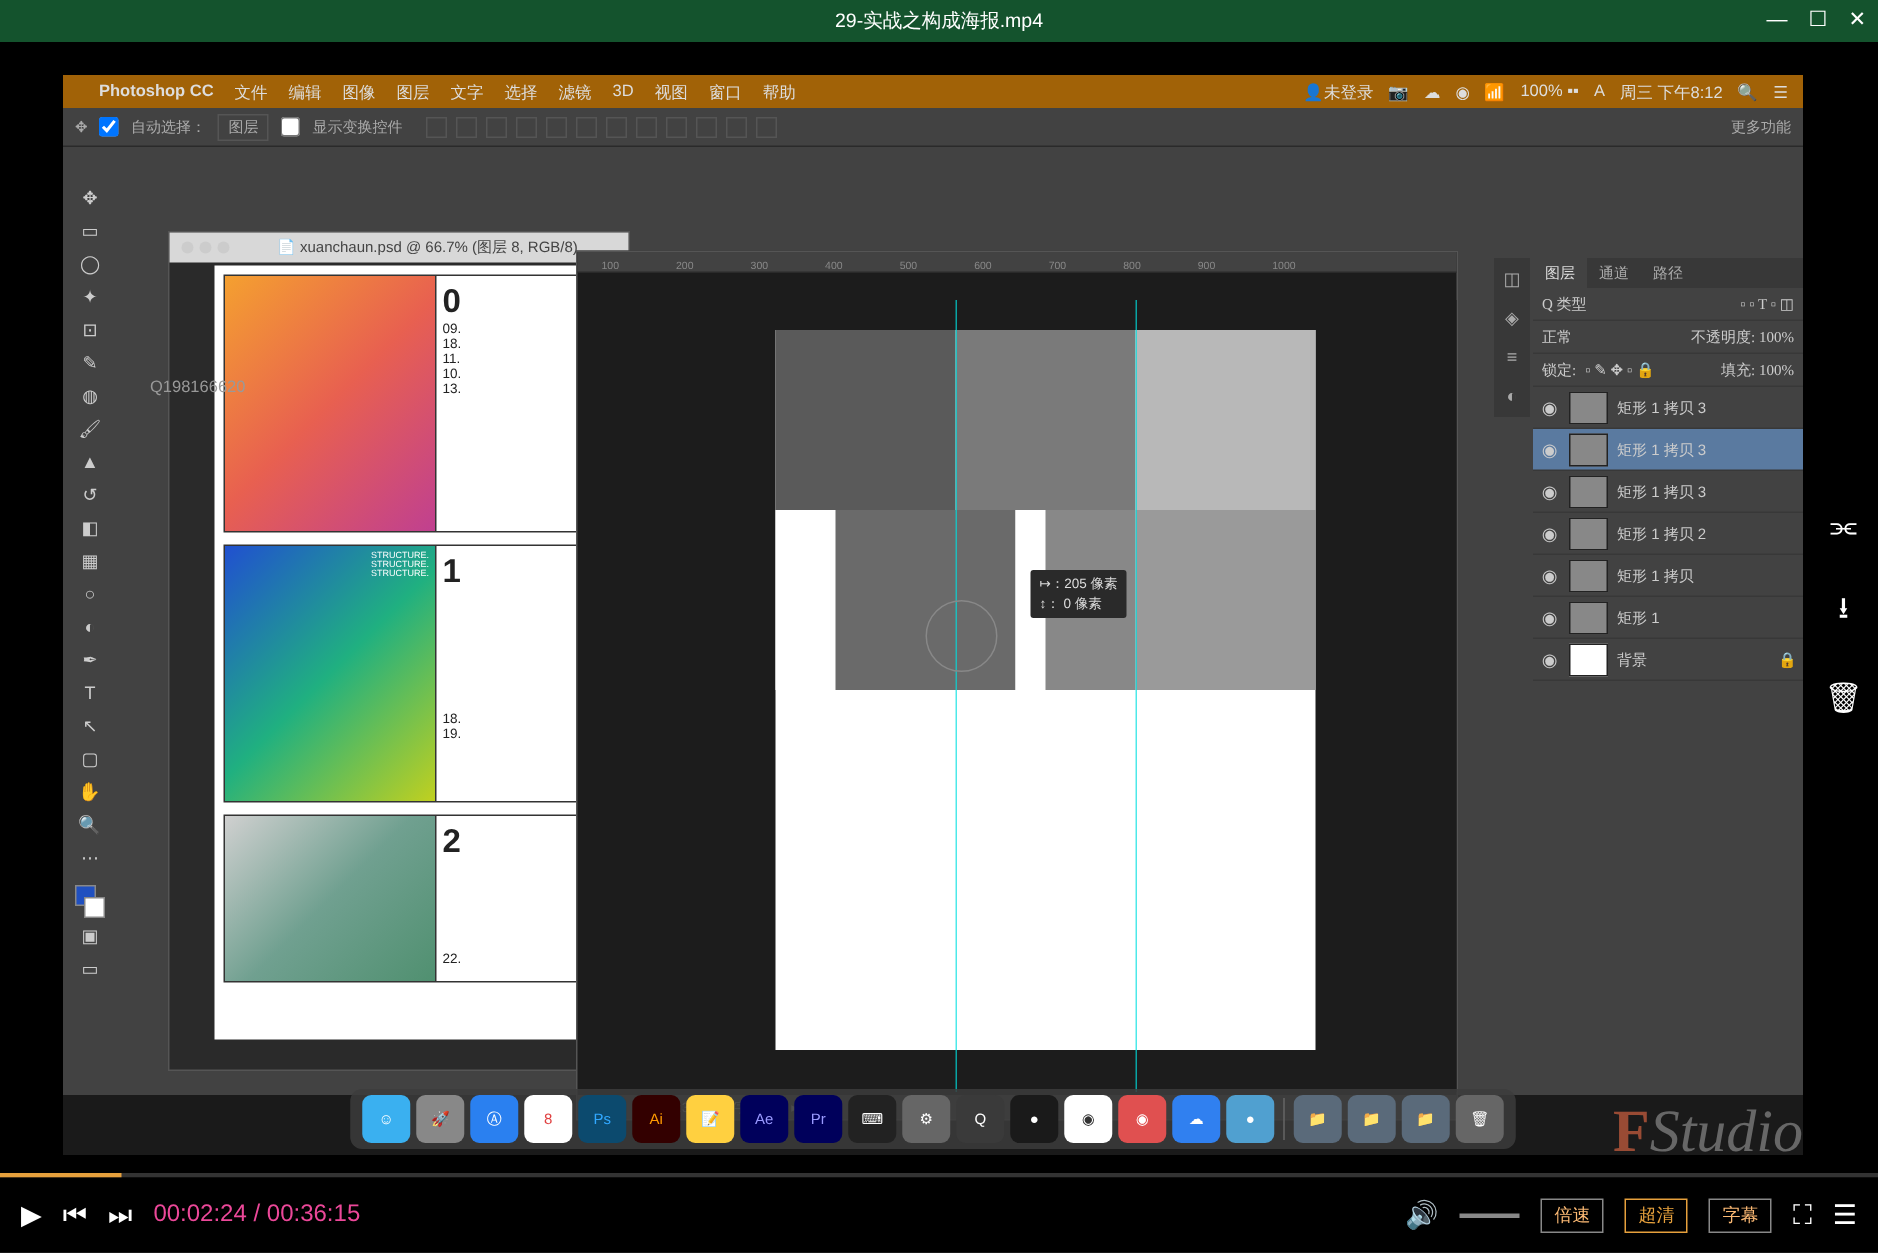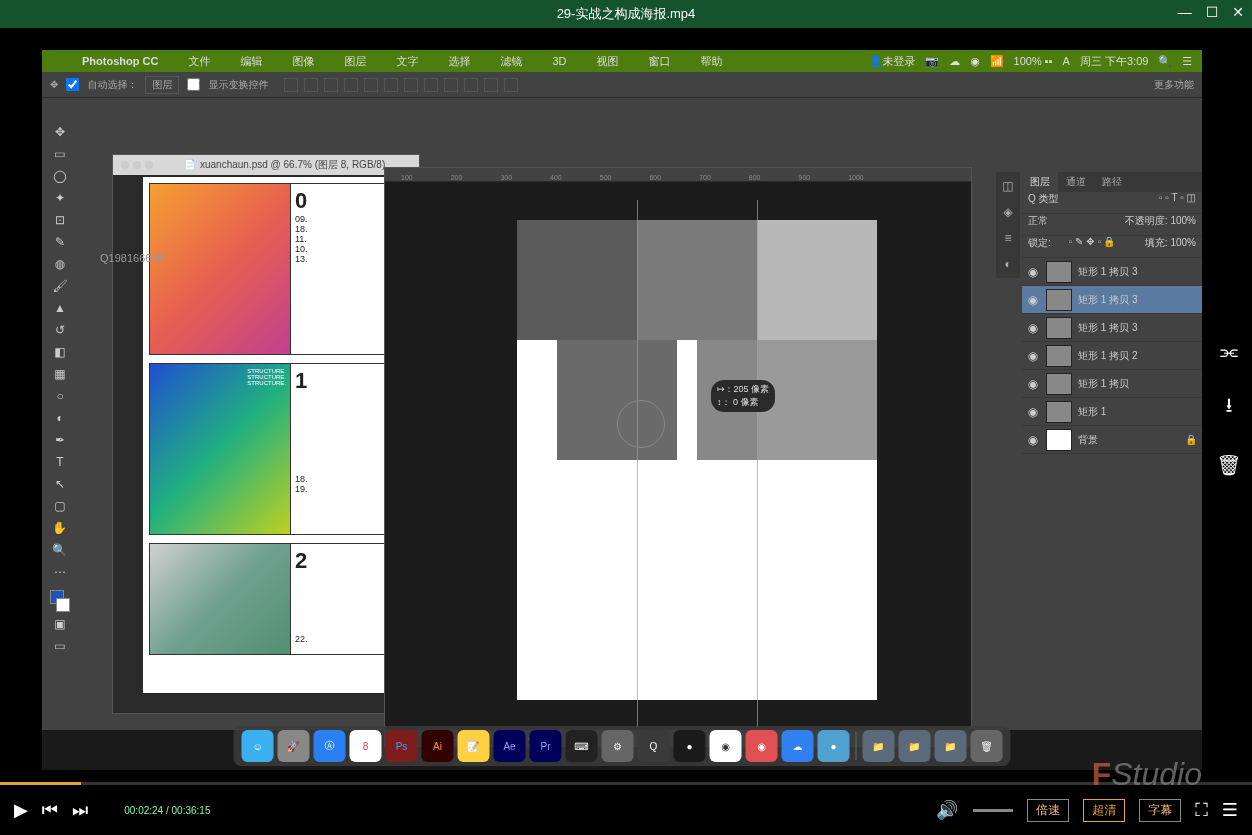--- a/index.html
+++ b/index.html
@@ -6,40 +6,40 @@
 body { width: 1252px; height: 835px; background: #000; font-family: -apple-system, "Helvetica Neue", Arial, sans-serif; overflow: hidden; position: relative; color: #ccc; }
 
 
 .video-titlebar { height: 28px; background: #14532d; display: flex; align-items: center; justify-content: center; position: relative; }
 .video-title { color: #fff; font-size: 13px; }
 .video-winbtns { position: absolute; right: 8px; top: 4px; display: flex; gap: 14px; }
 .video-winbtns span { color: #fff; font-size: 14px; cursor: pointer; }
 
 .video-controls { position: absolute; left: 0; right: 0; bottom: 0; height: 50px; background: rgba(0,0,0,0.85); display: flex; align-items: center; padding: 0 14px; gap: 14px; }
 .vc-btn { color: #fff; font-size: 18px; cursor: pointer; }
-.vc-time { color: #86efac; font-size: 10px; margin-left: 22px; }
+.vc-time { color: #ec4899; font-size: 16px; }
 .vc-spacer { flex: 1; }
 .vc-box { border: 1px solid #888; padding: 2px 8px; font-size: 12px; color: #fdba74; }
 .vc-box.on { border-color: #e6a03c; color: #e6a03c; }
 
 .video-sidebar { position: absolute; right: 0; top: 340px; width: 46px; display: flex; flex-direction: column; gap: 28px; align-items: center; }
 .video-sidebar span { color: #fff; font-size: 20px; cursor: pointer; }
 
 .video-progress { position: absolute; left: 0; right: 0; bottom: 50px; height: 3px; background: #333; }
 .video-progress-fill { height: 100%; width: 6.5%; background: #e6a03c; }
 
 .watermark-left { position: absolute; left: 100px; top: 252px; color: #999; font-size: 11px; z-index: 5; }
-.watermark-right { position: absolute; right: 50px; bottom: 42px; color: #888; font-size: 32px; font-style: italic; font-family: Liberation Sans, sans-serif; z-index: 50; opacity: 0.7; }
+.watermark-right { position: absolute; right: 50px; bottom: 58px; color: #888; font-size: 40px; font-style: italic; font-family: Liberation Serif, serif; z-index: 50; opacity: 0.7; }
 .watermark-right .f { color: #d06040; font-weight: bold; font-style: normal; }
 
 
 .mac-screen { position: absolute; left: 42px; top: 50px; width: 1160px; height: 720px; background: #1a1a1a; }
 
 
-.mac-menubar { height: 22px; background: #4d7c0f; display: flex; align-items: center; padding: 0 10px; font-size: 11px; color: #ddd; gap: 30px; }
+.mac-menubar { height: 22px; background: #a16207; display: flex; align-items: center; padding: 0 10px; font-size: 11px; color: #ddd; gap: 14px; }
 .mac-menubar .apple { font-size: 13px; }
 .mac-menubar .appname { font-weight: 600; }
 .mac-status { margin-left: auto; display: flex; gap: 10px; align-items: center; }
 .mac-status span { font-size: 11px; }
 
 
 .ps-window { position: absolute; left: 0; top: 22px; right: 0; bottom: 40px; background: #424242; }
 .ps-titlebar { height: 18px; background: #3a3a3a; display: flex; align-items: center; justify-content: center; font-size: 10px; color: #aaa; position: relative; }
 .ps-traffic { position: absolute; left: 8px; top: 4px; display: flex; gap: 5px; }
 .ps-traffic span { width: 9px; height: 9px; border-radius: 50%; display: block; }
@@ -77,29 +77,29 @@
 .ps-doc2-title .mini-traffic span:nth-child(1) { background: #ff5f56; width: 8px; height: 8px; border-radius: 50%; }
 .ps-doc2-title .mini-traffic span:nth-child(2) { background: #ffbd2e; width: 8px; height: 8px; border-radius: 50%; }
 .ps-doc2-title .mini-traffic span:nth-child(3) { background: #27c93f; width: 8px; height: 8px; border-radius: 50%; }
 .ps-doc2-ruler-h { height: 14px; background: #424242; border-bottom: 1px solid #2a2a2a; font-size: 7px; color: #888; display: flex; align-items: flex-end; padding-left: 16px; gap: 38px; }
 .ps-doc2-canvas { position: absolute; left: 14px; top: 32px; right: 0; bottom: 18px; background: #1c1c1c; }
 .ps-doc2-status { position: absolute; left: 0; right: 0; bottom: 0; height: 16px; background: #424242; font-size: 9px; color: #aaa; display: flex; align-items: center; padding: 0 6px; gap: 20px; }
 
 .canvas-art { position: absolute; left: 118px; top: 20px; width: 360px; height: 480px; background: #fff; }
 .guide-v { position: absolute; top: 0; bottom: 0; width: 1px; background: #00e0e0; opacity: 0.7; }
 .rect { position: absolute; }
-.tooltip { position: absolute; left: 312px; top: 180px; background: #2a2a2a; color: #ddd; font-size: 9px; padding: 3px 6px; border-radius: 13px; white-space: nowrap; }
+.tooltip { position: absolute; left: 288px; top: 180px; background: #2a2a2a; color: #ddd; font-size: 9px; padding: 3px 6px; border-radius: 2px; white-space: nowrap; }
 .brush-circle { position: absolute; left: 218px; top: 200px; width: 48px; height: 48px; border: 1px solid #888; border-radius: 50%; }
 
 
 .ps-panels { position: absolute; right: 0; top: 100px; width: 180px; bottom: 20px; background: #424242; }
 .panel-tabs { height: 20px; background: #383838; display: flex; font-size: 10px; color: #aaa; }
 .panel-tabs span { padding: 3px 8px; }
 .panel-tabs span.active { background: #424242; color: #ddd; }
-.panel-row { height: 22px; display: flex; padding: 0 6px; font-size: 10px; color: #ccc; gap: 18px; border-bottom: 1px solid #383838; }
+.panel-row { height: 22px; display: flex; align-items: center; padding: 0 6px; font-size: 10px; color: #ccc; gap: 6px; border-bottom: 1px solid #383838; font-family: Liberation Serif, serif; }
 .layer { height: 28px; display: flex; align-items: center; padding: 0 4px; gap: 6px; font-size: 10px; color: #ccc; border-bottom: 1px solid #383838; }
 .layer.sel { background: #5a7aa0; }
 .layer .eye { width: 14px; text-align: center; font-size: 12px; }
 .layer .thumb { width: 26px; height: 22px; background: #888; border: 1px solid #222; }
 .layer .thumb.white { background: #fff; }
 .layer .lock { margin-left: auto; font-size: 10px; }
 
 .panel-iconbar { position: absolute; right: 182px; top: 100px; width: 24px; background: #383838; display: flex; flex-direction: column; gap: 6px; padding: 4px 2px; }
 .panel-iconbar span { width: 20px; height: 20px; display: flex; align-items: center; justify-content: center; color: #aaa; font-size: 12px; }
 
@@ -146,21 +146,21 @@
     <span>窗口</span>
     <span>帮助</span>
     <div class="mac-status">
       <span>👤<span>未登录</span></span>
       <span>📷</span>
       <span>☁</span>
       <span>◉</span>
       <span>📶</span>
       <span><span>100%</span> ▪▪</span>
       <span>A</span>
-      <span>周三 下午3:09</span>
+      <span>周三 下午8:12</span>
       <span>🔍</span>
       <span>☰</span>
     </div>
   </div>
 
   <div class="ps-window">
 
     <div class="ps-options">
       <span>✥</span>
       <input type="checkbox" checked="" style="">
@@ -362,21 +362,21 @@
     </div>
   </div>
 
   <div class="mac-dock">
     <div class="dock-item" style="background:#3ab0f0">☺</div>
     <div class="dock-item" style="background:#888">🚀</div>
     <div class="dock-item" style="background:#2a80f0">Ⓐ</div>
     <div class="dock-item" style="background:#fff;color:#e04040">
         <span>8</span>
       </div>
-    <div class="dock-item" style="background:#7f1d1d;color:#31a8ff">Ps</div>
+    <div class="dock-item" style="background:#0c4a6e;color:#31a8ff">Ps</div>
     <div class="dock-item" style="background:#330000;color:#ff9a00">Ai</div>
     <div class="dock-item" style="background:#ffd040">📝</div>
     <div class="dock-item" style="background:#00005b;color:#9999ff">Ae</div>
     <div class="dock-item" style="background:#00005b;color:#9999ff">Pr</div>
     <div class="dock-item" style="background:#222">⌨</div>
     <div class="dock-item" style="background:#666">⚙</div>
     <div class="dock-item" style="background:#3a3a3a">Q</div>
     <div class="dock-item" style="background:#1a1a1a">●</div>
     <div class="dock-item" style="background:#fff;color:#333">◉</div>
     <div class="dock-item" style="background:#e05050">◉</div>

